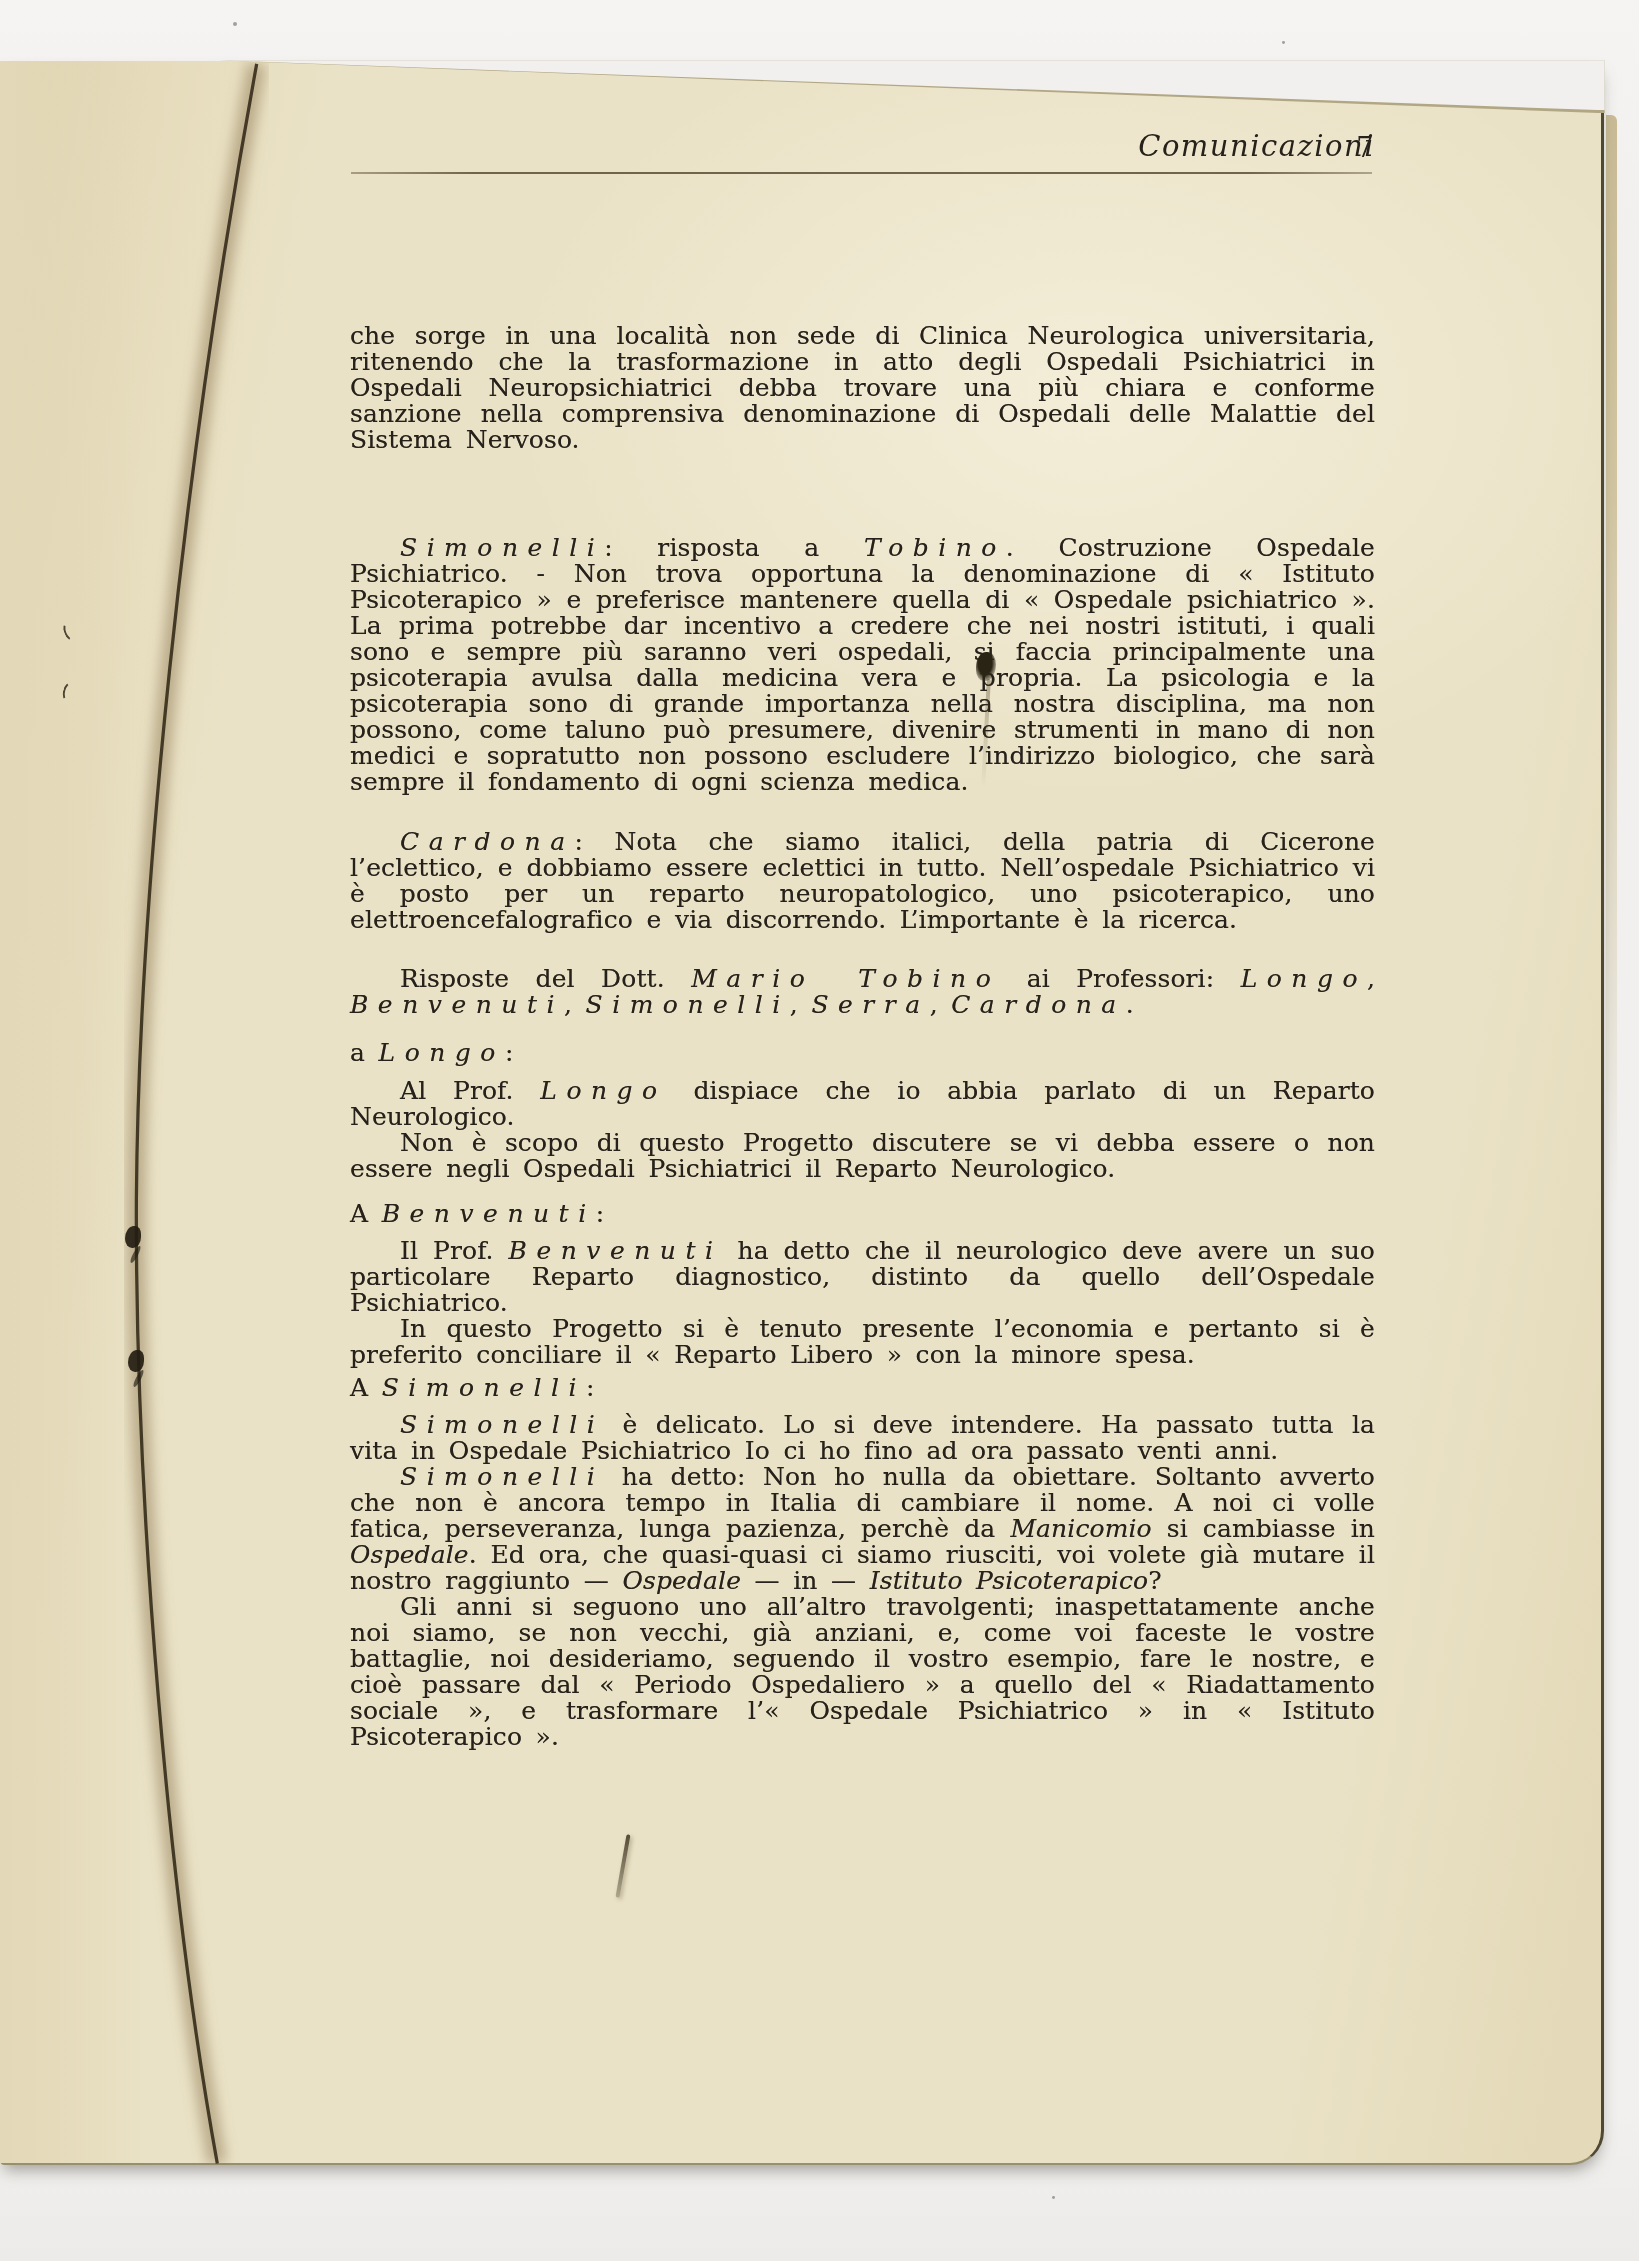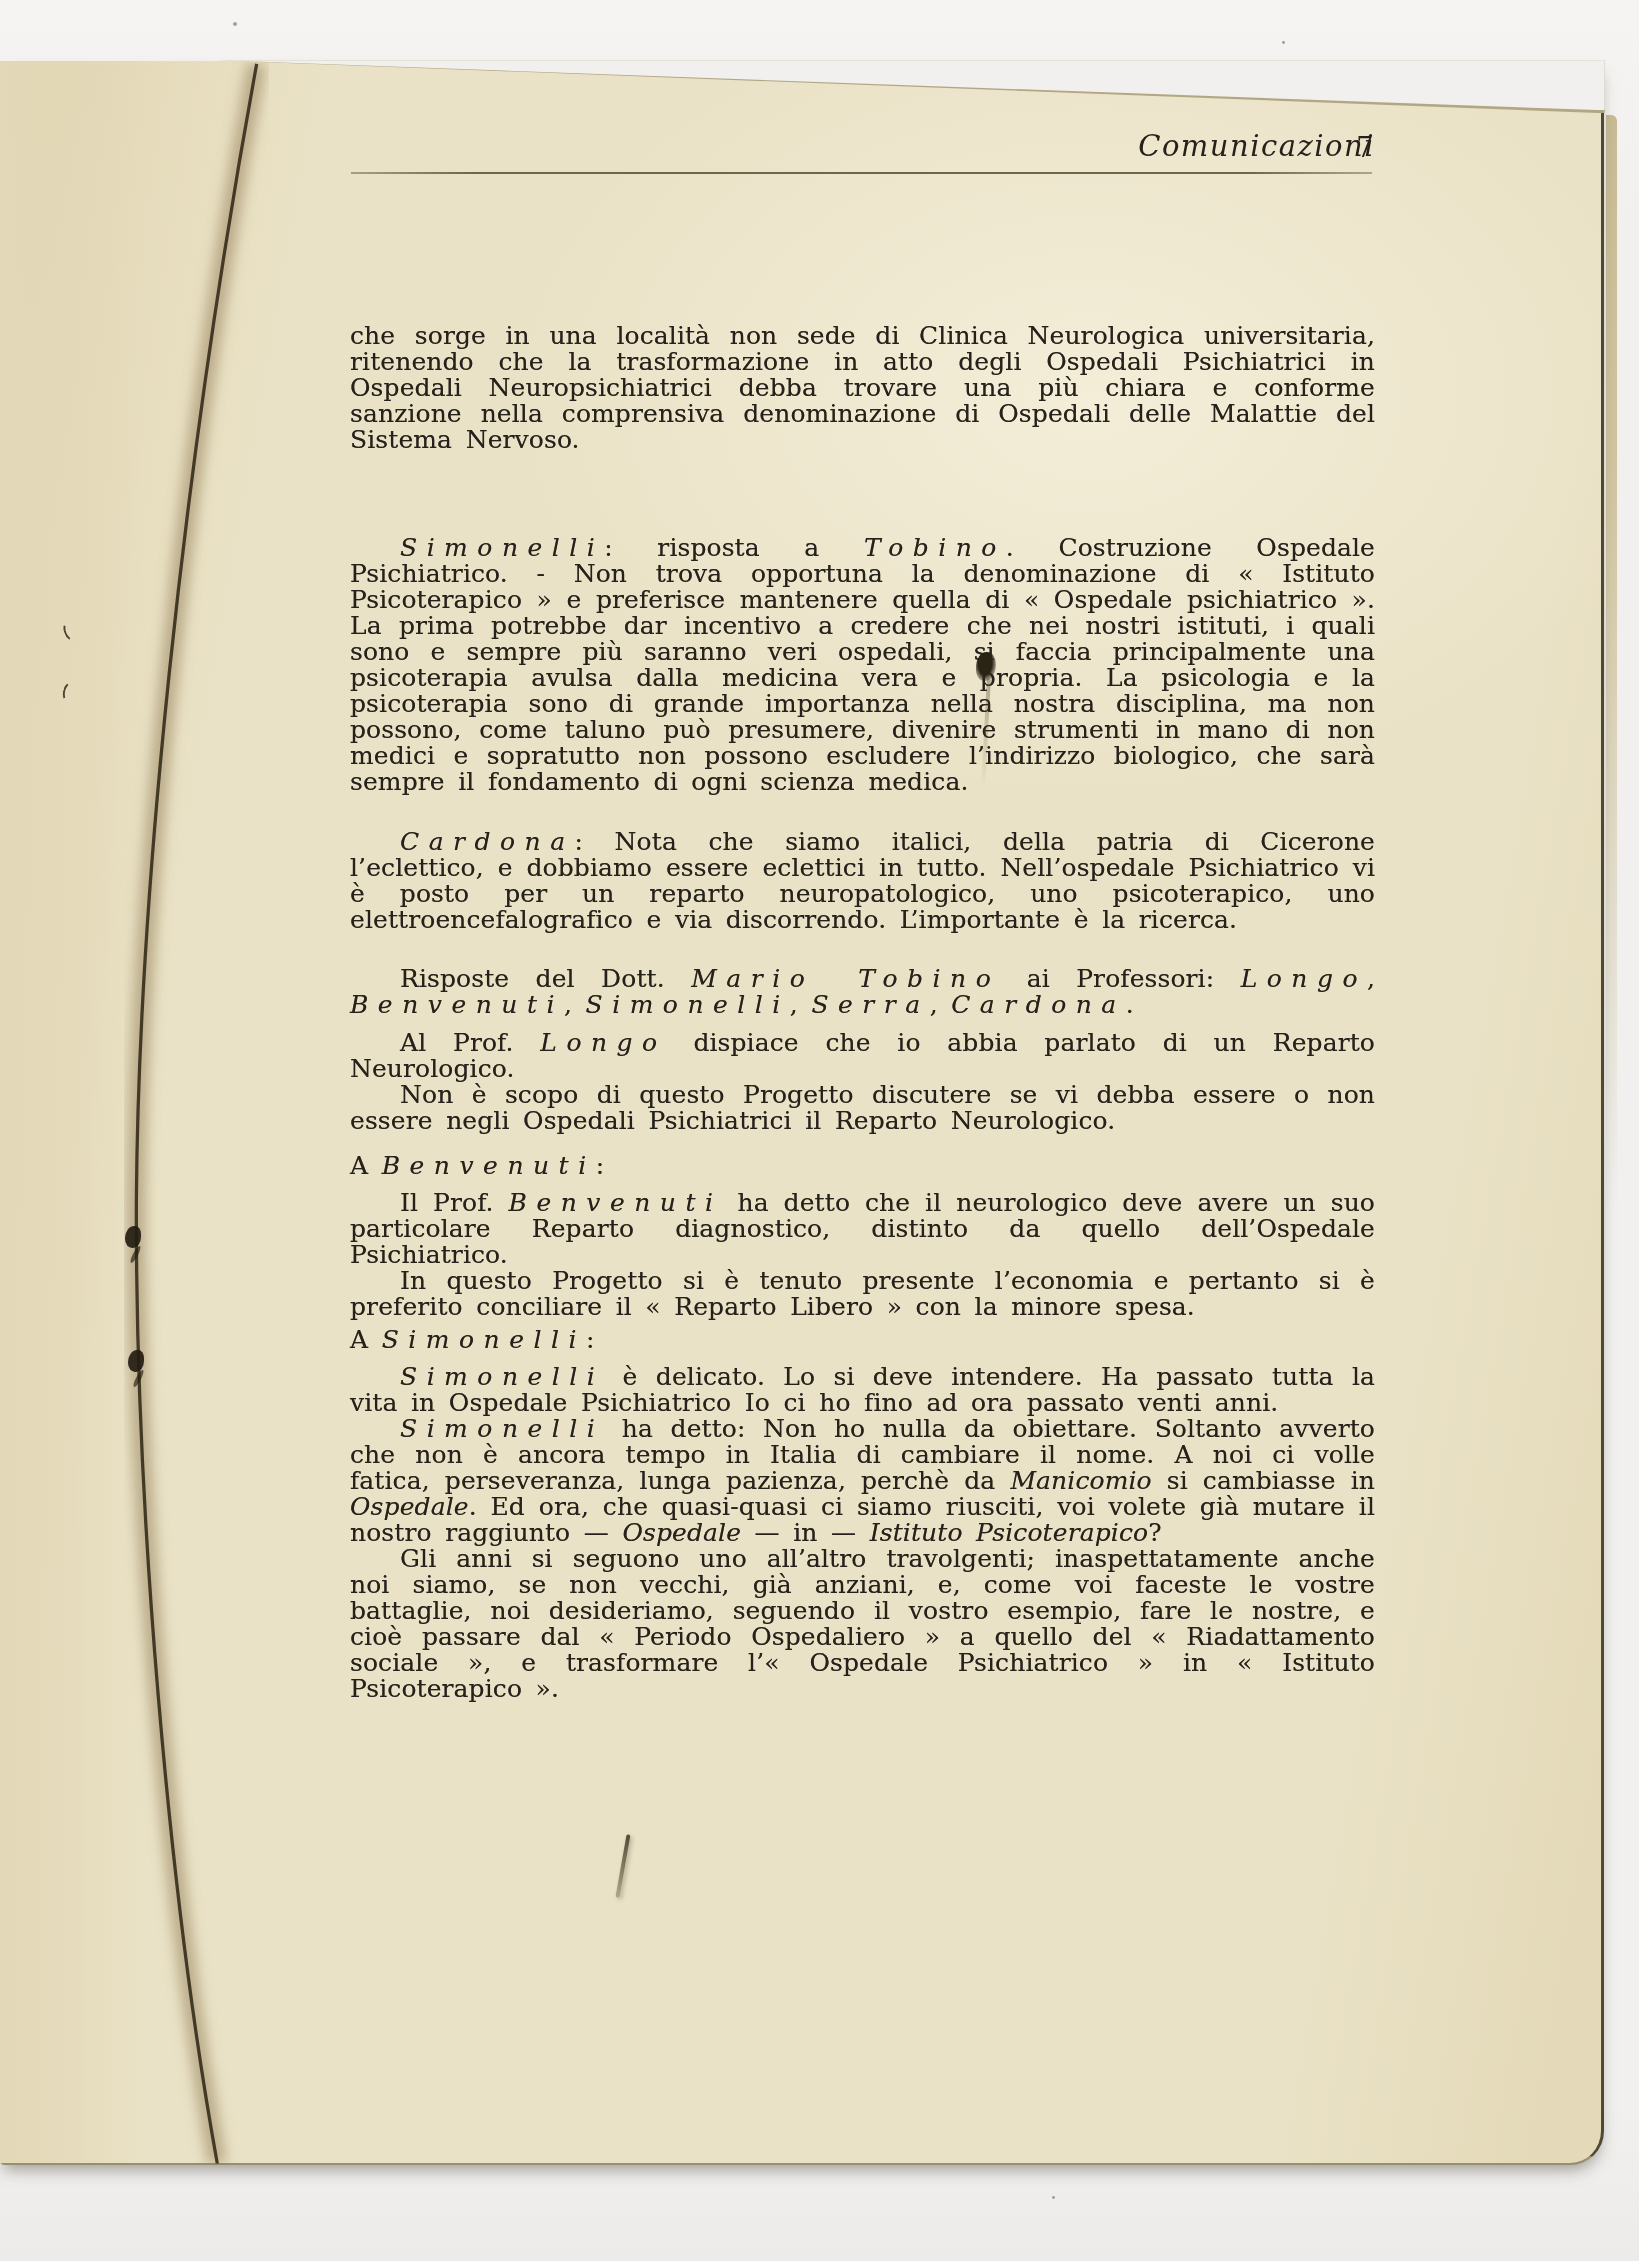--- a/index.html
+++ b/index.html
@@ -95,20 +95,21 @@
     <span class="running-title">Comunicazioni</span>
     <span class="page-number">7</span>
   </header>
   <div class="header-rule"></div>
 
   <div class="text-block" id="text-block">
       <p class="body" style="margin-top: 0px;"><span class="">che sorge in una località non sede di Clinica Neurologica universitaria, ritenendo che la trasformazione in atto degli Ospedali Psichiatrici in Ospedali Neuropsichiatrici debba trovare una più chiara e conforme sanzione nella comprensiva denominazione di Ospedali delle Malattie del Sistema Nervoso.</span></p>
       <p class="body indent" style="margin-top: 82px;"><span class="sp ">Simonelli</span><span class="">: risposta a </span><span class="sp ">Tobino</span><span class="">. Costruzione Ospedale Psichiatrico. - Non trova opportuna la denominazione di « Istituto Psicoterapico » e preferisce mantenere quella di « Ospedale psichiatrico ». La prima potrebbe dar incentivo a credere che nei nostri istituti, i quali sono e sempre più saranno veri ospedali, si faccia principalmente una psicoterapia avulsa dalla medicina vera e propria. La psicologia e la psicoterapia sono di grande importanza nella nostra disciplina, ma non possono, come taluno può presumere, divenire strumenti in mano di non medici e sopratutto non possono escludere l’indirizzo biologico, che sarà sempre il fondamento di ogni scienza medica.</span></p>
       <p class="body indent" style="margin-top: 34px;"><span class="sp ">Cardona</span><span class="">: Nota che siamo italici, della patria di Cicerone l’eclettico, e dobbiamo essere eclettici in tutto. Nell’ospedale Psichiatrico vi è posto per un reparto neuropatologico, uno psicoterapico, uno elettroencefalografico e via discorrendo. L’importante è la ricerca.</span></p>
       <p class="body indent" style="margin-top: 33px;"><span class="">Risposte del Dott. </span><span class="sp ">Mario Tobino</span><span class=""> ai Professori: </span><span class="sp ">Longo</span><span class="">, </span><span class="sp ">Benvenuti</span><span class="">, </span><span class="sp ">Simonelli</span><span class="">, </span><span class="sp ">Serra</span><span class="">, </span><span class="sp ">Cardona</span><span class="">.</span></p>
+      <p class="subhead" style="margin-top: 22px;"><span class="">a </span><span class="sp ">Longo</span><span class="">:</span></p>
       <p class="body indent" style="margin-top: 12.4px;"><span class="">Al Prof. </span><span class="sp ">Longo</span><span class=""> dispiace che io abbia parlato di un Reparto Neurologico.</span></p>
       <p class="body indent" style="margin-top: 0px;"><span class="">Non è scopo di questo Progetto discutere se vi debba essere o non essere negli Ospedali Psichiatrici il Reparto Neurologico.</span></p>
       <p class="subhead" style="margin-top: 19px;"><span class="">A </span><span class="sp ">Benvenuti</span><span class="">:</span></p>
       <p class="body indent" style="margin-top: 10.2px;"><span class="">Il Prof. </span><span class="sp ">Benvenuti</span><span class=""> ha detto che il neurologico deve avere un suo particolare Reparto diagnostico, distinto da quello dell’Ospedale Psichiatrico.</span></p>
       <p class="body indent" style="margin-top: 0px;"><span class="">In questo Progetto si è tenuto presente l’economia e pertanto si è preferito conciliare il « Reparto Libero » con la minore spesa.</span></p>
       <p class="subhead" style="margin-top: 7px;"><span class="">A </span><span class="sp ">Simonelli</span><span class="">:</span></p>
       <p class="body indent" style="margin-top: 11px;"><span class="sp ">Simonelli</span><span class=""> è delicato. Lo si deve intendere. Ha passato tutta la vita in Ospedale Psichiatrico Io ci ho fino ad ora passato venti anni.</span></p>
       <p class="body indent" style="margin-top: 0px;"><span class="sp ">Simonelli</span><span class=""> ha detto: Non ho nulla da obiettare. Soltanto avverto che non è ancora tempo in Italia di cambiare il nome. A noi ci volle fatica, perseveranza, lunga pazienza, perchè da </span><span class="it">Manicomio</span><span class=""> si cambiasse in </span><span class="it">Ospedale</span><span class="">. Ed ora, che quasi-quasi ci siamo riusciti, voi volete già mutare il nostro raggiunto — </span><span class="it">Ospedale</span><span class=""> — in — </span><span class="it">Istituto Psicoterapico</span><span class="">?</span></p>
       <p class="body indent" style="margin-top: 0px;"><span class="">Gli anni si seguono uno all’altro travolgenti; inaspettatamente anche noi siamo, se non vecchi, già anziani, e, come voi faceste le vostre battaglie, noi desideriamo, seguendo il vostro esempio, fare le nostre, e cioè passare dal « Periodo Ospedaliero » a quello del « Riadattamento sociale », e trasformare l’« Ospedale Psichiatrico » in « Istituto Psicoterapico ».</span></p>
     </div>

